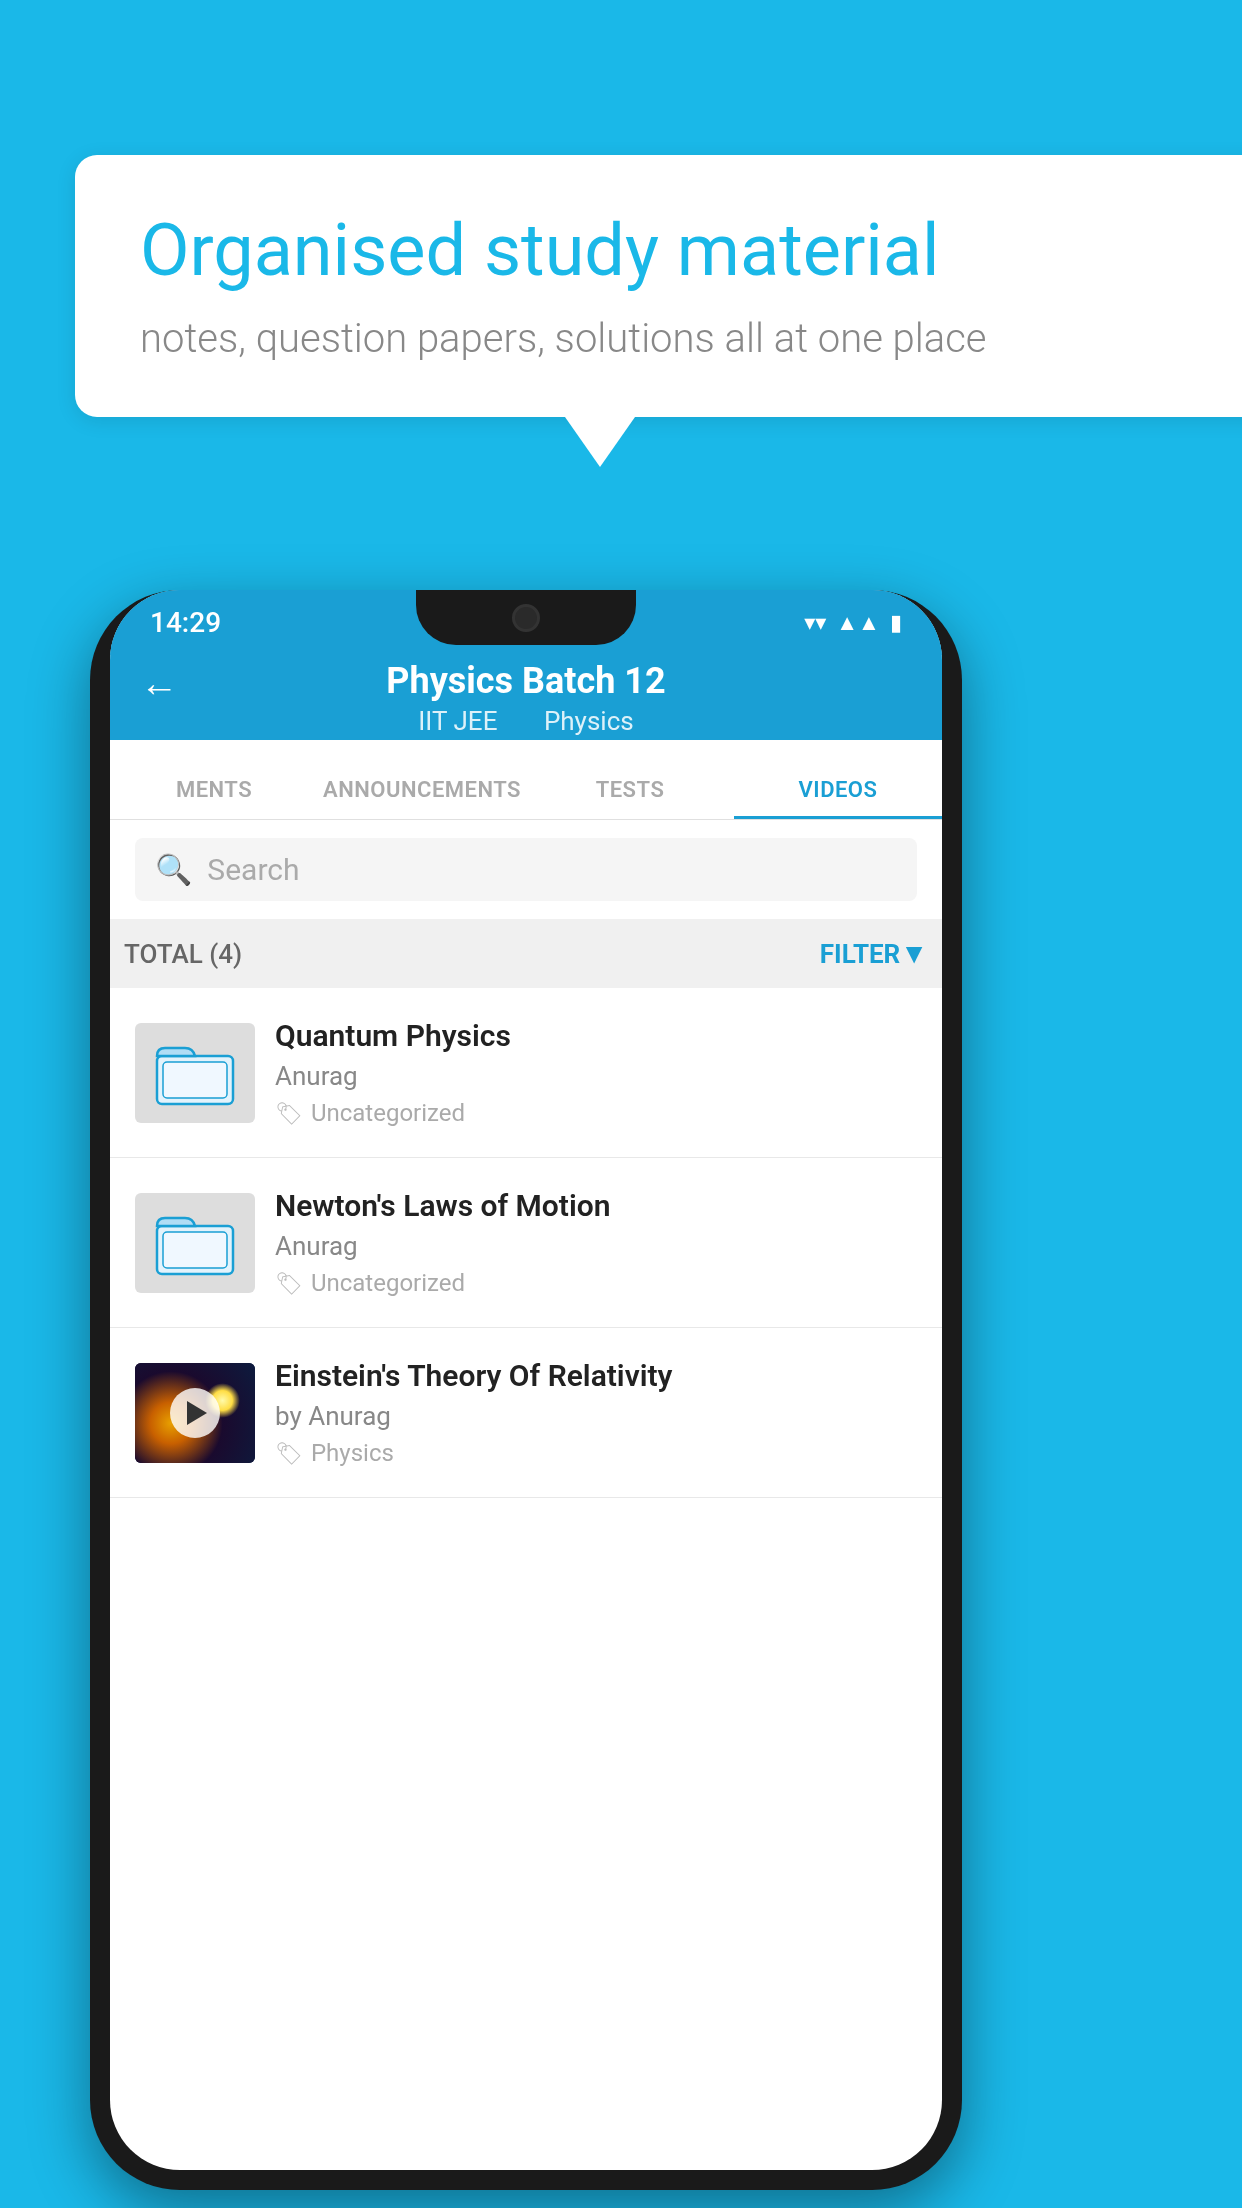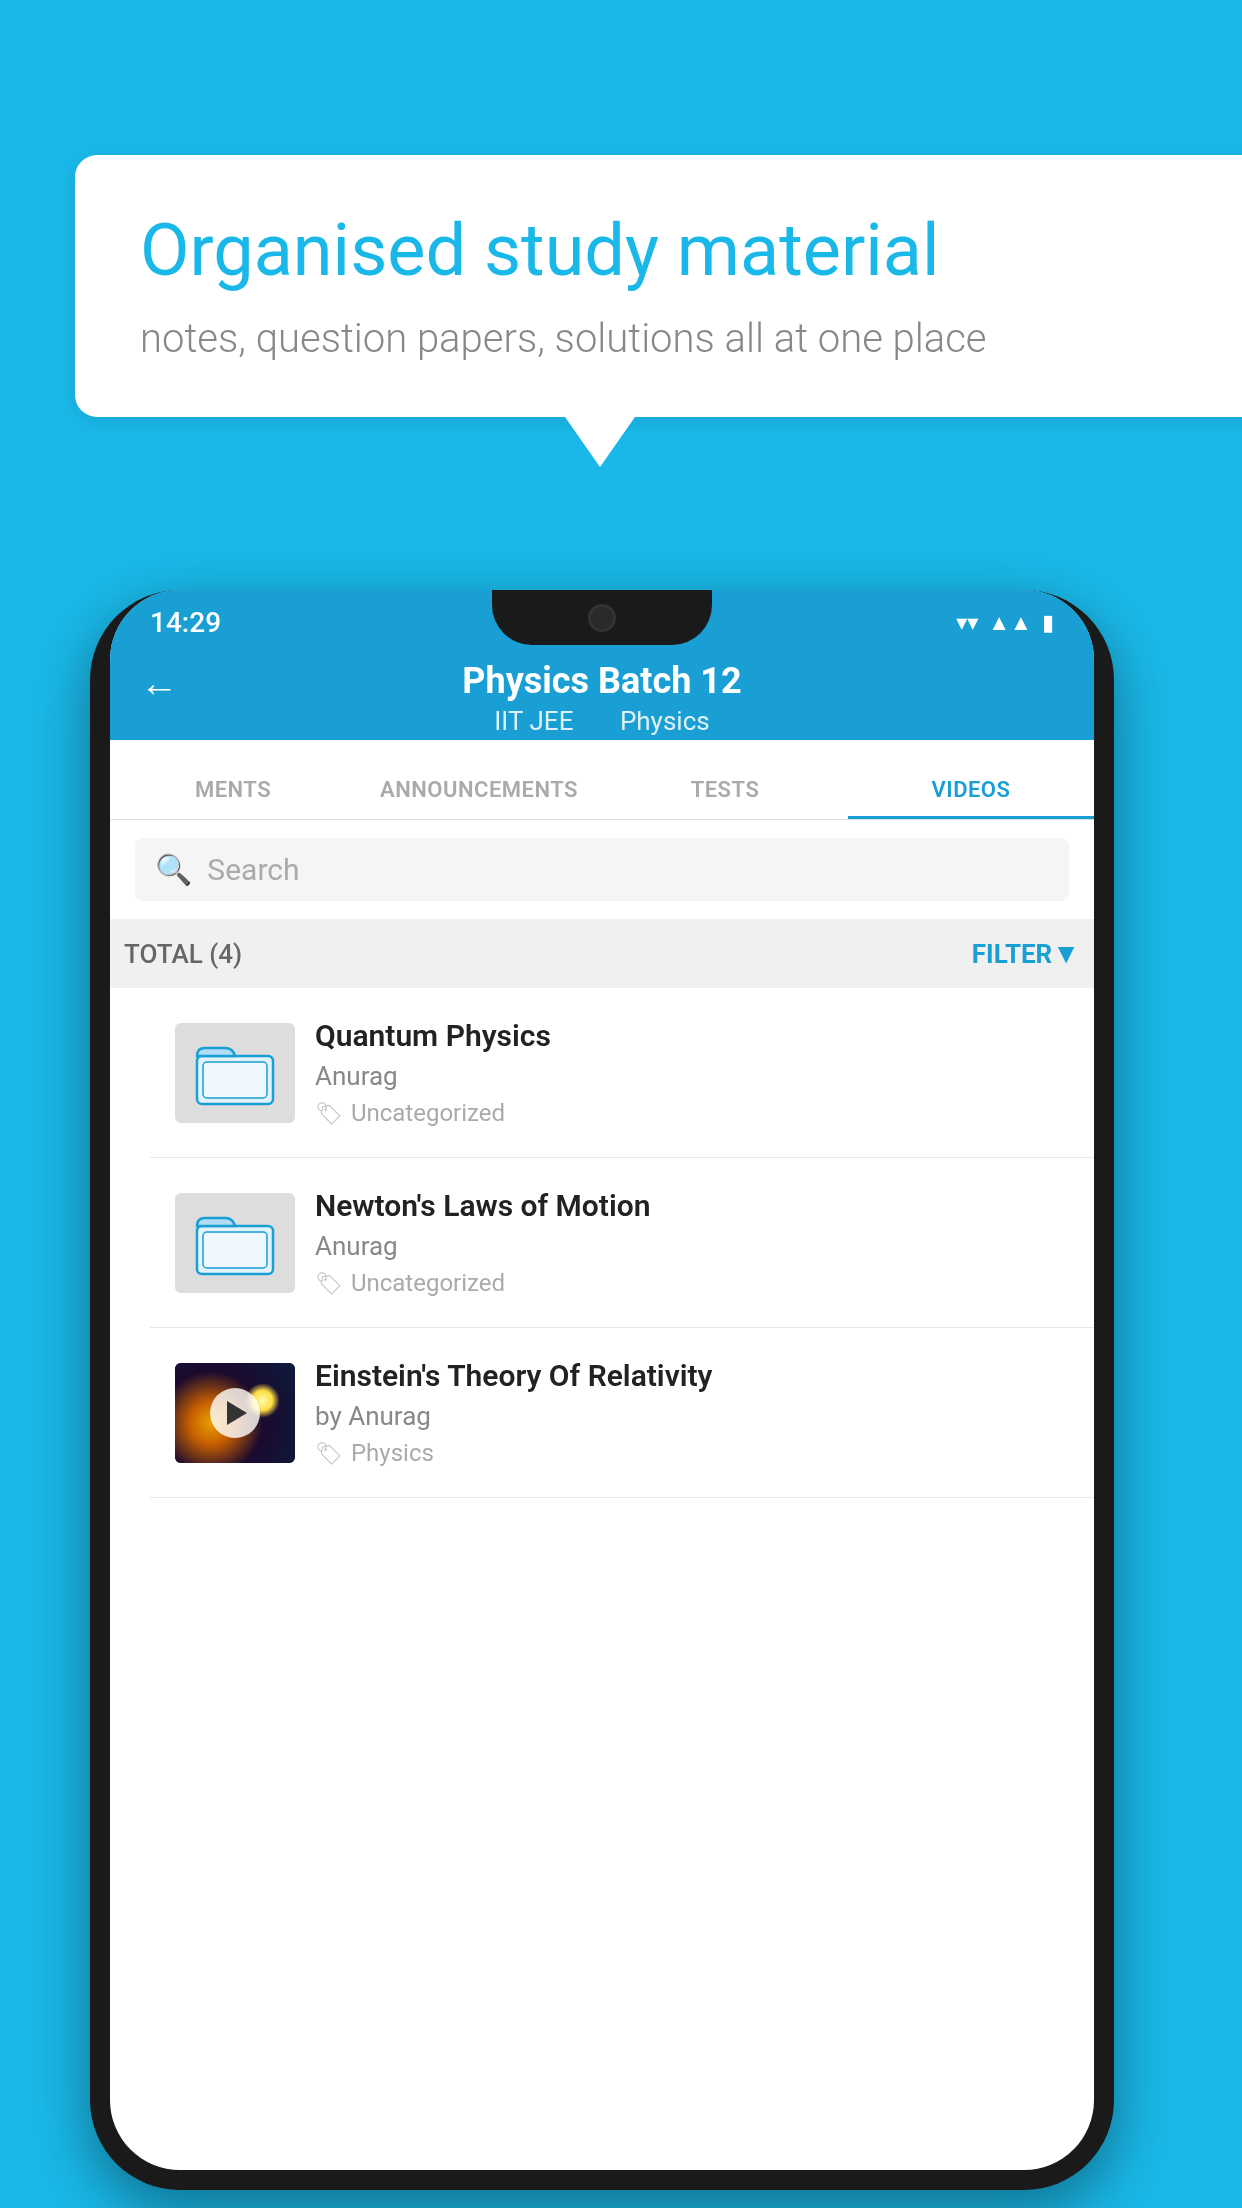--- a/index.html
+++ b/index.html
@@ -49,21 +49,21 @@
       border-right: 35px solid transparent;
       border-top: 50px solid white;
       margin-left: 490px;
     }
 
     
     .phone-frame {
       position: absolute;
       top: 590px;
       left: 90px;
-      width: 1024px;
+      width: 872px;
       height: 1600px;
       background: #1a1a1a;
       border-radius: 90px;
       box-shadow: 0 20px 60px rgba(0,0,0,0.4);
       overflow: hidden;
     }
 
     
     .phone-notch {
       position: absolute;
@@ -247,21 +247,20 @@
     }
 
     .filter-icon {
       color: #1a9fd4;
       font-size: 28px;
     }
 
     
     .video-list {
       background: white;
-      padding-left: 40px;
     }
 
     .video-item {
       display: flex;
       align-items: center;
       padding: 30px 25px;
       border-bottom: 1px solid #e8e8e8;
       gap: 20px;
     }
 

